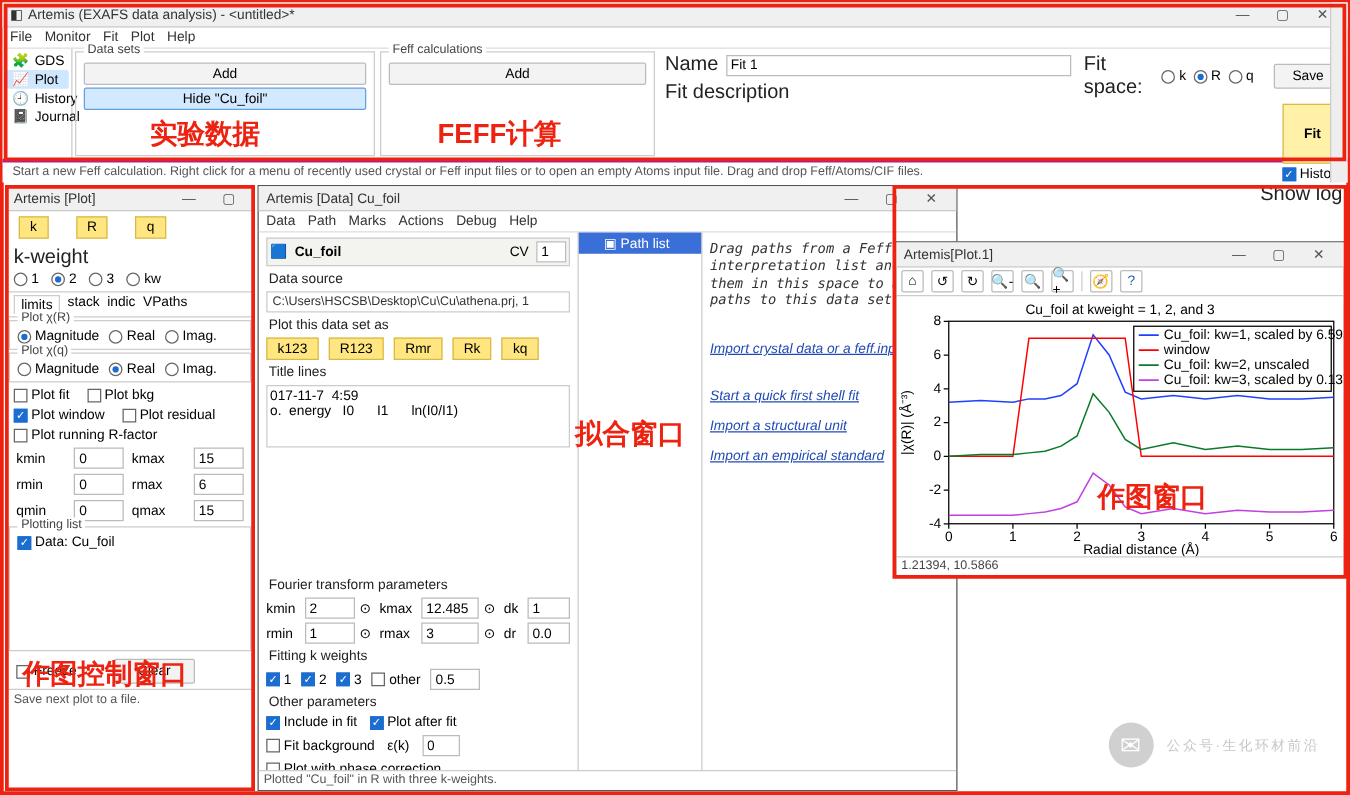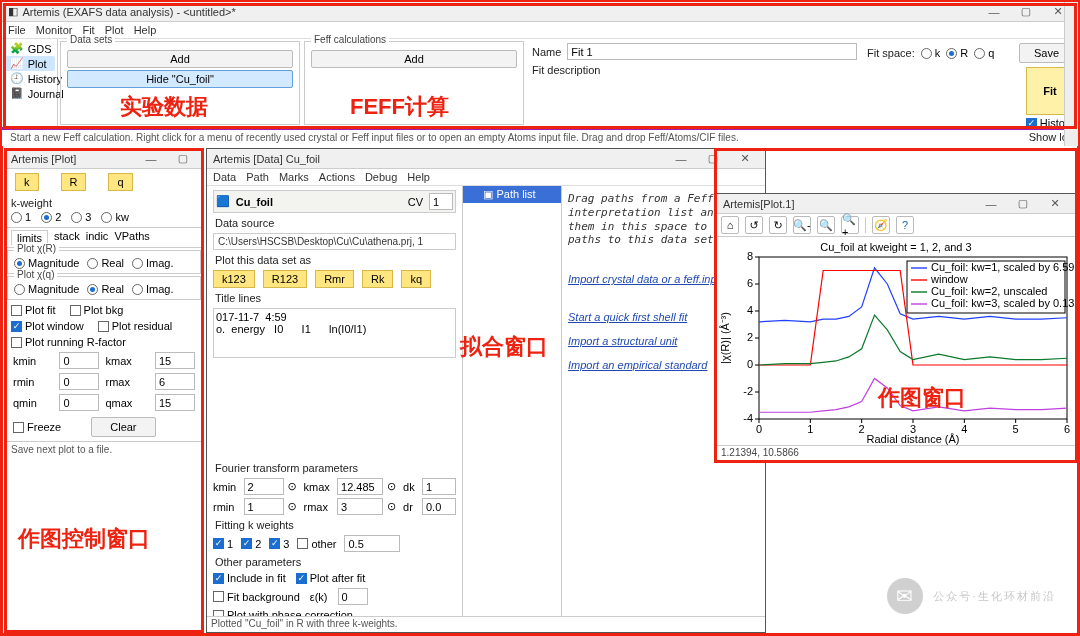--- a/index.html
+++ b/index.html
@@ -6,21 +6,21 @@
 body { margin:0; padding:0; background:#fff; width:1080px; height:636px; overflow:hidden; position:relative; }
 .win { position:absolute; background:#fff; border:1px solid #555; }
 .titlebar { display:flex; align-items:center; height:20px; background:#f0f0f0; border-bottom:1px solid #ccc; padding:0 6px; gap:4px; font-size:11px; color:#333; }
 .titlebar .spacer{flex:1}
 .wbtn{width:28px;text-align:center;color:#555;cursor:pointer}
 .menu{display:flex;gap:10px;padding:2px 6px;border-bottom:1px solid #ddd;font-size:11px;color:#333;}
 .groupbox{border:1px solid #ccc;margin:2px;padding:6px 6px 4px 6px;position:relative}
 .groupbox>.lbl{position:absolute;top:-8px;left:6px;background:#fff;padding:0 3px;font-size:10px;color:#444}
 .btn{background:#f3f3f3;border:1px solid #bbb;border-radius:2px;padding:2px 6px;text-align:center;cursor:pointer}
 .btn-highlight{background:#d3e9ff;border:1px solid #63a0de}
-.lbl-txt{font-size:11px;color:#222}
+.lbl-txt{font-size:16px;color:#222}
 input[type=text]{border:1px solid #bbb;height:17px;padding:1px 3px;font-size:11px}
 .radio,.check{display:flex;align-items:center;gap:3px;font-size:11px;cursor:pointer}
 .radio .dot{width:11px;height:11px;border:1px solid #666;border-radius:50%;display:flex;align-items:center;justify-content:center}
 .radio.on .dot::after{content:"";width:5px;height:5px;background:#1c6dd0;border-radius:50%}
 .check .box{width:11px;height:11px;border:1px solid #666;display:flex;align-items:center;justify-content:center}
 .check.on .box{background:#1c6dd0;border-color:#1c6dd0}
 .check.on .box::after{content:"✓";color:#fff;font-size:9px;line-height:1}
 .frame-red{position:absolute;border:3px solid #e21;pointer-events:none}
 .redlabel{position:absolute;color:#e21;font-weight:700;font-size:22px;font-family:"SimHei","Arial"}
 .yellowbtn{background:#ffe680;border:1px solid #d8b84a;padding:2px 8px;cursor:pointer;font-size:11px}
@@ -237,20 +237,27 @@
       <input type="text" value="15" style="">
     <span>rmin</span>
       <input type="text" value="0" style="">
     <span>rmax</span>
       <input type="text" value="6" style="">
     <span>qmin</span>
       <input type="text" value="0" style="">
     <span>qmax</span>
       <input type="text" value="15" style="">
   </div>
+  <div class="groupbox" style="height:100px">
+    <span class="lbl">Plotting list</span>
+    <span class="check on">
+        <span class="box"></span>
+        <span>Data: Cu_foil</span>
+      </span>
+  </div>
   <div style="display:flex;gap:30px;padding:4px 8px;align-items:center">
     <span class="check">
         <span class="box"></span>
         <span>Freeze</span>
       </span>
     <div class="btn" style="padding:3px 18px">Clear</div>
   </div>
   <div style="padding:2px 6px;font-size:10px;color:#555;border-top:1px solid #ccc">Save next plot to a file.</div>
 </div>
 <div class="frame-red" style="left:4px;top:148px;width:200px;height:485px"></div>
@@ -326,21 +333,21 @@
             <span>2</span>
           </span>
         <span class="check on">
             <span class="box"></span>
             <span>3</span>
           </span>
         <span class="check">
             <span class="box"></span>
             <span>other</span>
           </span>
-        <input type="text" style="width: 56px;" value="0.5">
+        <input type="text" style="width: 40px;" value="0.5">
       </div>
       <div class="section-title">Other parameters</div>
       <div style="display:flex;flex-wrap:wrap;gap:4px 10px;align-items:center">
         <span class="check on">
             <span class="box"></span>
             <span>Include in fit</span>
           </span>
         <span class="check on">
             <span class="box"></span>
             <span>Plot after fit</span>

